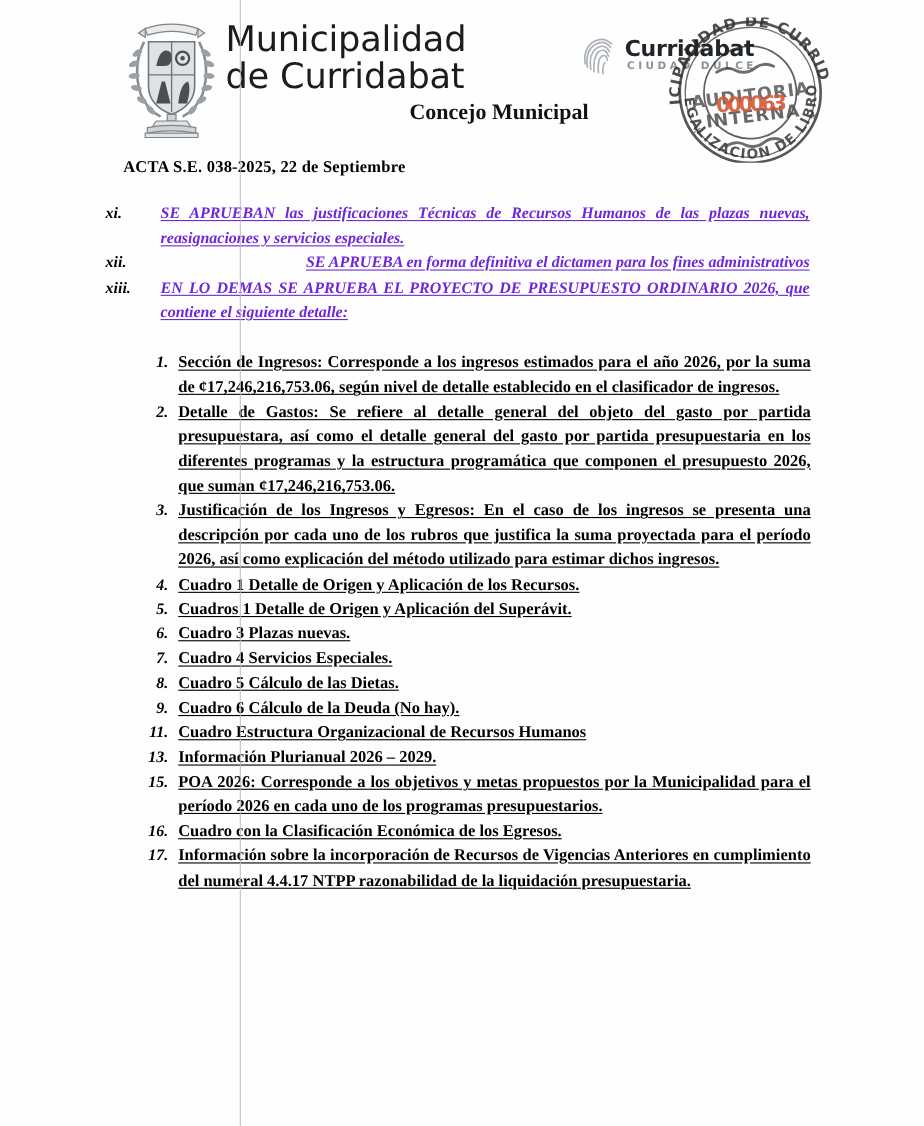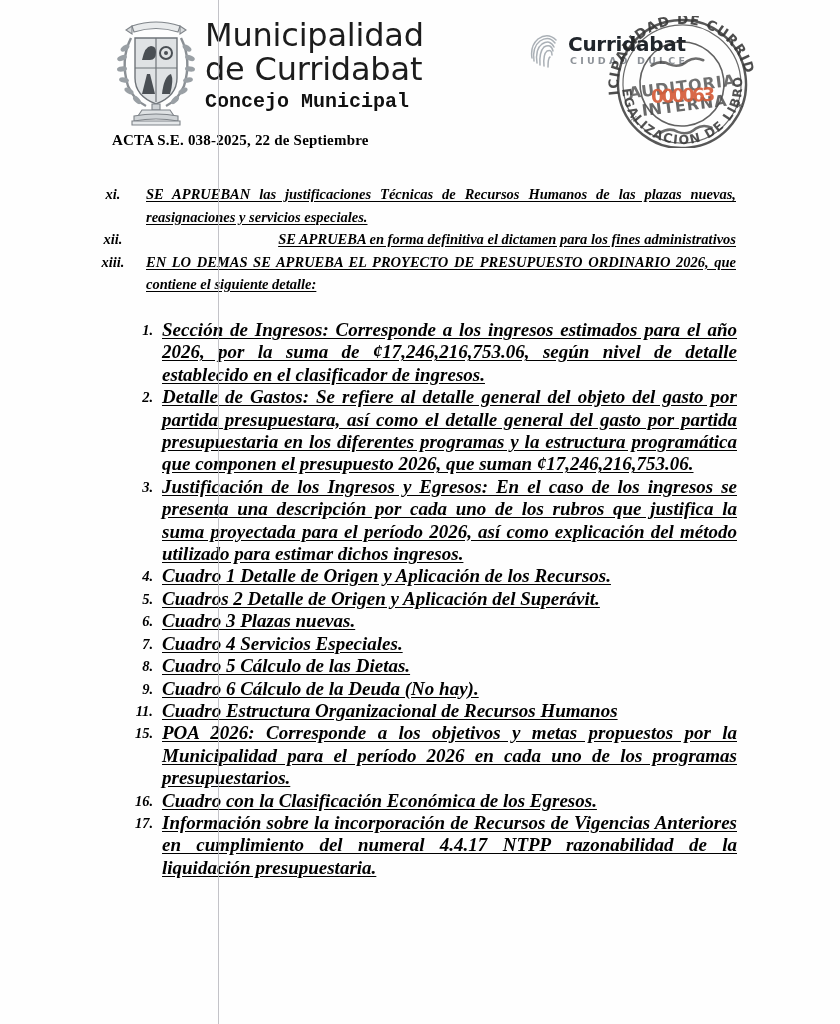--- a/index.html
+++ b/index.html
@@ -54,27 +54,28 @@
   .muni-title .l2 {
     font-family: "DejaVu Sans", "Liberation Sans", sans-serif;
     font-size: 32px;
     line-height: 34px;
     color: #1c1c1c;
     font-weight: 400;
     letter-spacing: -0.2px;
     white-space: nowrap;
   }
   .muni-title .l3 {
-    font-family: Liberation Mono, monospace;
+    font-family: Liberation Serif, serif;
     font-size: 20px;
     line-height: 26px;
     color: #111;
     font-weight: 600;
     margin-top: 3px;
     white-space: nowrap;
+    text-align: right;
   }
 
   
   .brand {
     position: absolute;
     left: 528px;
     top: 32px;
     width: 170px;
     height: 46px;
   }
@@ -127,21 +128,21 @@
     letter-spacing: -3px;
     transform: rotate(-2deg);
     white-space: nowrap;
     opacity: .92;
   }
 
   
   .doc-title {
     position: absolute;
     left: 112px;
-    top: 132px;
+    top: 144px;
     font-family: "Liberation Serif", "DejaVu Serif", serif;
     font-size: 15px;
     font-weight: 700;
     color: #000;
     letter-spacing: .2px;
   }
 
   .roman-list {
     position: absolute;
     left: 96px;
@@ -149,36 +150,36 @@
     width: 640px;
   }
   .roman-item {
     display: flex;
     align-items: flex-start;
     margin-bottom: 0px;
   }
   .roman-item .marker {
     width: 50px;
     flex: 0 0 50px;
-    text-align: center;
+    text-align: left;
     padding-right: 16px;
     box-sizing: border-box;
     font-size: 14.5px;
     font-style: italic;
     font-weight: 700;
     line-height: 22.5px;
     color: #000;
   }
   .roman-item .body {
     flex: 1;
     font-size: 14.5px;
     font-style: italic;
     font-weight: 700;
     line-height: 22.5px;
-    color: #000000;
+    color: #6d28d9;
     text-decoration: underline;
     text-underline-offset: 2px;
     text-align: justify;
   }
   .roman-item .body.nojust { text-align: right; }
 
   .num-list {
     position: absolute;
     left: 132px;
     top: 319px;
@@ -195,22 +196,21 @@
     padding-right: 9px;
     box-sizing: border-box;
     font-size: 14.5px;
     font-style: italic;
     font-weight: 700;
     line-height: 22.4px;
     color: #000;
   }
   .num-item .body {
     flex: 1;
-    font-size: 19px;
-    font-style: italic;
+    font-size: 15px;
     font-weight: 700;
     line-height: 22.4px;
     color: #000;
     text-decoration: underline;
     text-underline-offset: 2px;
     text-align: justify;
   }
   .num-item .body.nojust { text-align: left; }
 </style>
 </head>
@@ -354,21 +354,21 @@
       <div class="body">Justificación de los Ingresos y Egresos: En el caso de los ingresos se presenta una descripción por cada uno de los rubros que justifica la suma proyectada para el período 2026, así como explicación del método utilizado para estimar dichos ingresos.</div>
     </div>
 
     <div class="num-item">
       <div class="marker">4.</div>
       <div class="body nojust">Cuadro 1 Detalle de Origen y Aplicación de los Recursos.</div>
     </div>
 
     <div class="num-item">
       <div class="marker">5.</div>
-      <div class="body nojust">Cuadros 2 Detalle de Origen y Aplicación del Superávit.</div>
+      <div class="body nojust">Cuadros 1 Detalle de Origen y Aplicación del Superávit.</div>
     </div>
 
     <div class="num-item">
       <div class="marker">6.</div>
       <div class="body nojust">Cuadro 3 Plazas nuevas.</div>
     </div>
 
     <div class="num-item">
       <div class="marker">7.</div>
       <div class="body nojust">Cuadro 4 Servicios Especiales.</div>
@@ -384,20 +384,24 @@
       <div class="body nojust">Cuadro 6 Cálculo de la Deuda (No hay).</div>
     </div>
 
 
     <div class="num-item">
       <div class="marker">11.</div>
       <div class="body nojust">Cuadro Estructura Organizacional de Recursos Humanos</div>
     </div>
 
 
+    <div class="num-item">
+      <div class="marker">13.</div>
+      <div class="body nojust">Información Plurianual 2026 – 2029.</div>
+    </div>
 
 
     <div class="num-item">
       <div class="marker">15.</div>
       <div class="body">POA 2026: Corresponde a los objetivos y metas propuestos por la Municipalidad para el período 2026 en cada uno de los programas presupuestarios.</div>
     </div>
 
     <div class="num-item">
       <div class="marker">16.</div>
       <div class="body nojust">Cuadro con la Clasificación Económica de los Egresos.</div>

